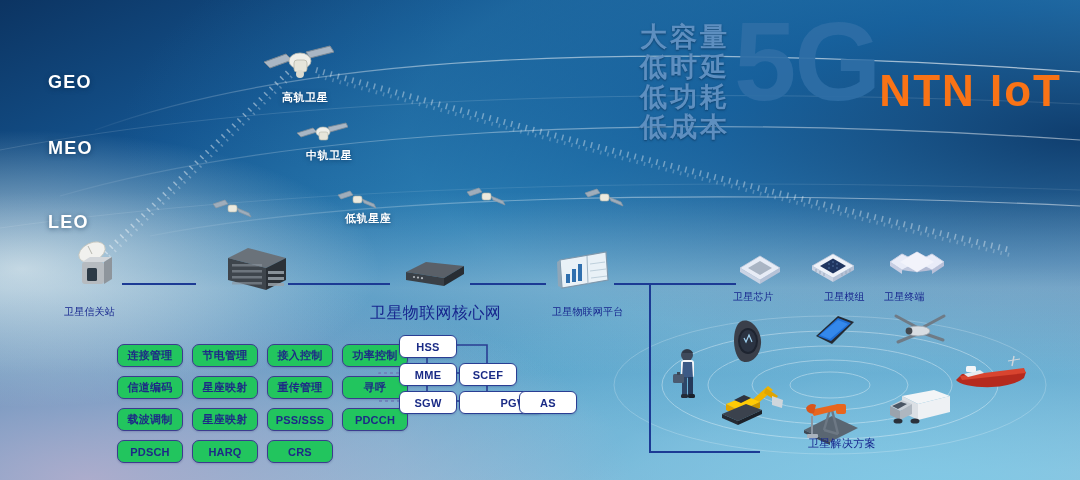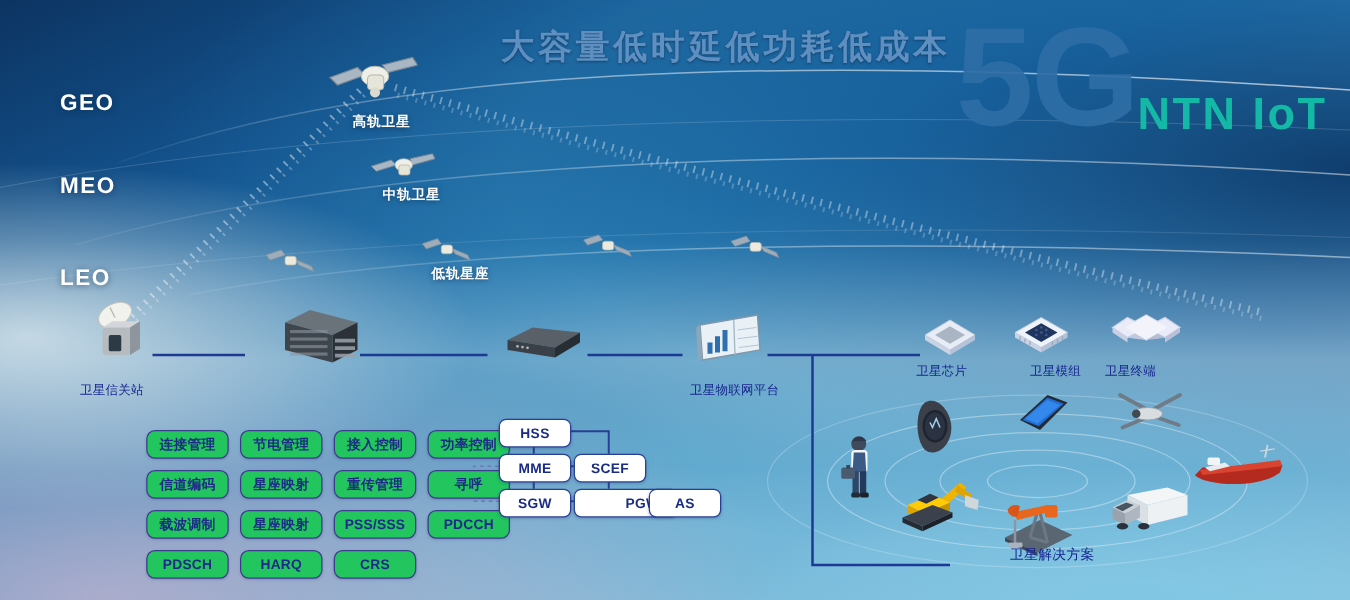--- a/index.html
+++ b/index.html
@@ -29,28 +29,28 @@
   .svg-layer{position:absolute;inset:0;width:1080px;height:480px;}
 
   
   .orbit-label{position:absolute;color:#ffffff;font-weight:bold;font-size:18px;
     letter-spacing:1.2px;text-shadow:0 1px 5px rgba(4,36,70,.55);}
   .sat-label{position:absolute;color:#ffffff;font-size:11px;font-weight:bold;
     letter-spacing:.6px;text-shadow:0 1px 4px rgba(6,40,78,.6);white-space:nowrap;}
 
   
   .hero{position:absolute;right:16px;top:14px;display:flex;align-items:flex-start;}
-  .hero-left{display:flex;flex-direction:row;margin-top:8px;margin-right:4px;}
+  .hero-left{display:flex;flex-direction:column;margin-top:8px;margin-right:4px;}
   .hero-left span{font-size:27px;font-weight:bold;letter-spacing:3px;line-height:30px;
     color:#5e8fc0;text-shadow:0 1px 2px rgba(3,28,56,.5);}
   .hero-right{display:flex;flex-direction:row;align-items:flex-end;}
   .hero-5g{font-size:112px;line-height:96px;font-weight:bold;letter-spacing:-2px;
     color:#2e6ea6;opacity:.92;}
-  .hero-ntn{font-size:36px;line-height:38px;font-weight:bold;letter-spacing:2px;
-    color:#14b8a6;margin-top:2px;margin-right:2px;}
+  .hero-ntn{font-size:44px;line-height:38px;font-weight:bold;letter-spacing:2px;
+    color:#f97316;margin-top:2px;margin-right:2px;}
 
   
   .node-label{position:absolute;color:#17268e;font-weight:normal;white-space:nowrap;}
   .node-label.big{font-size:16px;letter-spacing:.4px;}
   .node-label.mid{font-size:11px;letter-spacing:.3px;}
   .node-label.sm{font-size:10px;letter-spacing:.2px;}
 
   
   .tag-grid{position:absolute;left:117px;top:344px;display:grid;
     grid-template-columns:repeat(4,66px);grid-auto-rows:23px;gap:9px 9px;}
@@ -263,20 +263,21 @@
       <polygon points="2,14 22,4 60,8 40,20" fill="#5a6068"></polygon>
       <polygon points="2,14 40,20 40,28 2,22" fill="#3a4047"></polygon>
       <polygon points="40,20 60,8 60,16 40,28" fill="#282d33"></polygon>
       <g fill="#cfd4d9" opacity=".8">
         <circle cx="10" cy="19" r="1.1"></circle>
           <circle cx="14" cy="19.6" r="1.1"></circle>
           <circle cx="18" cy="20.2" r="1.1"></circle>
       </g>
     </svg>
   </div>
+  <div class="node-label big" style="left:370px;top:303px;">卫星物联网核心网</div>
 
   <div class="icon" style="left:556px;top:250px;">
     <svg width="56" height="44" viewBox="0 0 56 44">
       <polygon points="4,10 50,2 52,30 6,38" fill="#e9f1f7" stroke="#7f97ab" stroke-width="1.2"></polygon>
       <polygon points="4,10 6,38 2,36 1,12" fill="#8fa6b8"></polygon>
       <line x1="31" y1="6" x2="32" y2="34" stroke="#9fb4c4" stroke-width="1"></line>
       <g fill="#2f6fae">
         <rect x="10" y="24" width="4" height="9"></rect>
         <rect x="16" y="19" width="4" height="13"></rect>
         <rect x="22" y="14" width="4" height="17"></rect>

